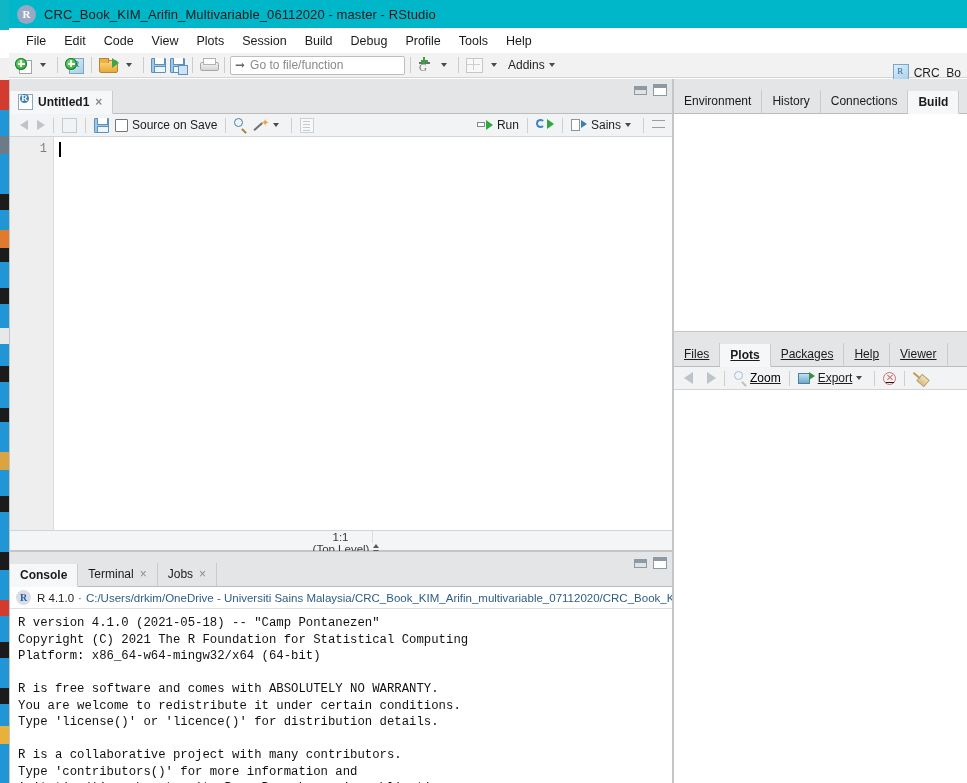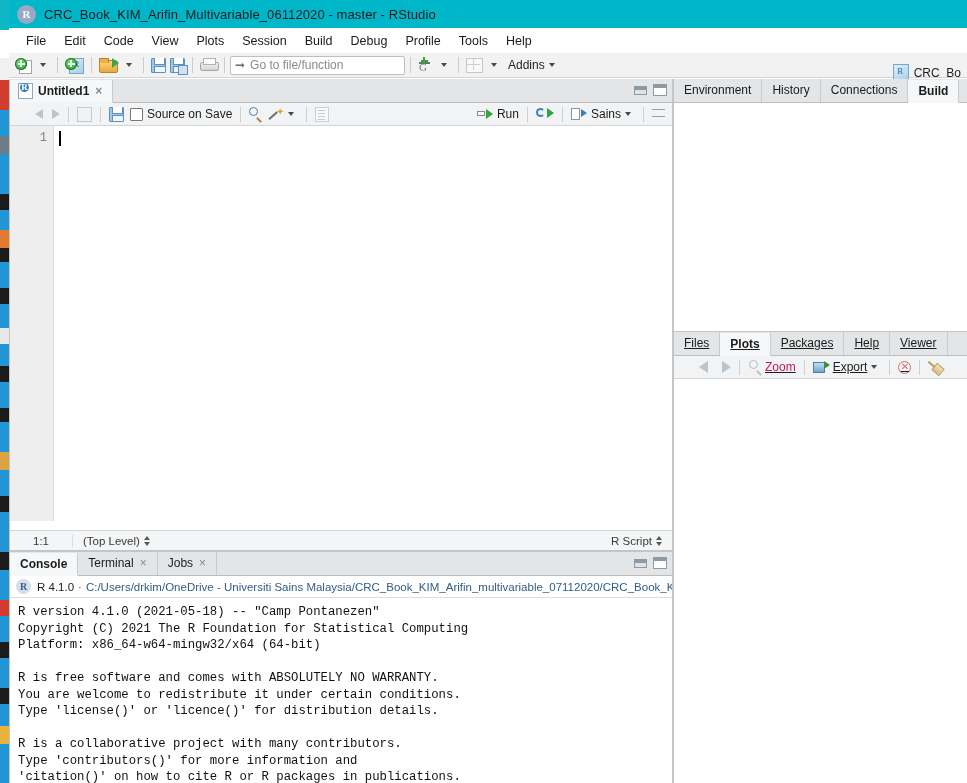--- a/index.html
+++ b/index.html
@@ -215,21 +215,21 @@
     content: "R"; position: absolute; left: 3.5px; top: 0.5px;
     font-size: 9px; color: #2a6f9e; font-family: "Liberation Serif", serif;
   }
   .proj-indicator .pi-text {
     font-size: 12px; color: #1f1f1f; white-space: nowrap; overflow: hidden;
   }
 
   
   .pane { position: absolute; box-sizing: border-box; }
   .pane-tabs {
-    display: flex; align-items: flex-end; height: 24px;
+    display: flex; align-items: flex-end; height: 35px;
     background: #e3e5e7; border-bottom: 1px solid #bcbcbc;
     position: relative; box-sizing: border-box;
   }
   .ptab {
     height: 23px; line-height: 23px; padding: 0 10px;
     font-size: 12px; color: #1b1b1b; white-space: nowrap;
     border-right: 1px solid #c9cbcd; box-sizing: border-box; cursor: default;
   }
   .ptab.active {
     background: #f5f7f8; font-weight: bold; border-bottom: 1px solid #f5f7f8;
@@ -246,27 +246,27 @@
     border-top-width: 4px; background: #dfe3e6; margin-right: 6px;
     box-sizing: border-box;
   }
   .btn-max {
     width: 14px; height: 12px; border: 1px solid #8d9aa3;
     border-top-width: 4px; background: #ffffff; box-sizing: border-box;
   }
   .pane-toolbar {
     display: flex; align-items: center; height: 23px;
     background: #f2f3f4; border-bottom: 1px solid #d2d4d6;
-    box-sizing: border-box; padding-left: 22px;
+    box-sizing: border-box; padding-left: 7px;
   }
   .pt-btn {
     display: flex; align-items: center; height: 20px; padding: 0 3px;
     font-size: 12px; color: #1d1d1d; white-space: nowrap; cursor: default;
   }
-  .pt-btn.disabled { color: #be185d; }
+  .pt-btn.disabled { color: #000000; }
   .pt-sep { width: 1px; height: 15px; background: #cfcfcf; margin: 0 5px; }
 
   
   #source-pane { left: 9px; top: 79px; width: 664px; height: 472px;
                  background: #ffffff; border: 1px solid #c3c5c7; border-top: none; }
   #source-tabs { background: #e3e5e7; }
   .src-tab-icon {
     position: relative; width: 13px; height: 14px; margin-right: 5px;
     background: #ffffff; border: 1px solid #8fa8bd;
   }
@@ -291,21 +291,21 @@
     font-family: "Liberation Mono", monospace; font-size: 12.5px;
   }
   .caret-bar {
     display: inline-block; width: 1.5px; height: 15px; background: #000000;
     vertical-align: -3px;
   }
   .editor-status {
     position: absolute; left: 0; bottom: 0; width: 100%; height: 20px;
     background: #f4f5f6; border-top: 1px solid #d2d4d6;
     display: flex; align-items: center; box-sizing: border-box;
-    font-size: 11.5px; color: #3a3a3a;
+    font-size: 11.5px; color: #3a3a3a; flex-direction: column;
   }
   .es-pos { width: 62px; text-align: center; border-right: 1px solid #dcdcdc; }
   .es-scope { padding-left: 10px; display: flex; align-items: center; }
   .es-type { margin-left: auto; padding-right: 10px; display: flex; align-items: center; }
   .updown {
     display: inline-flex; flex-direction: column; margin-left: 4px; line-height: 0;
   }
   .updown i {
     width: 0; height: 0; border-left: 3px solid transparent;
     border-right: 3px solid transparent; font-style: normal;

